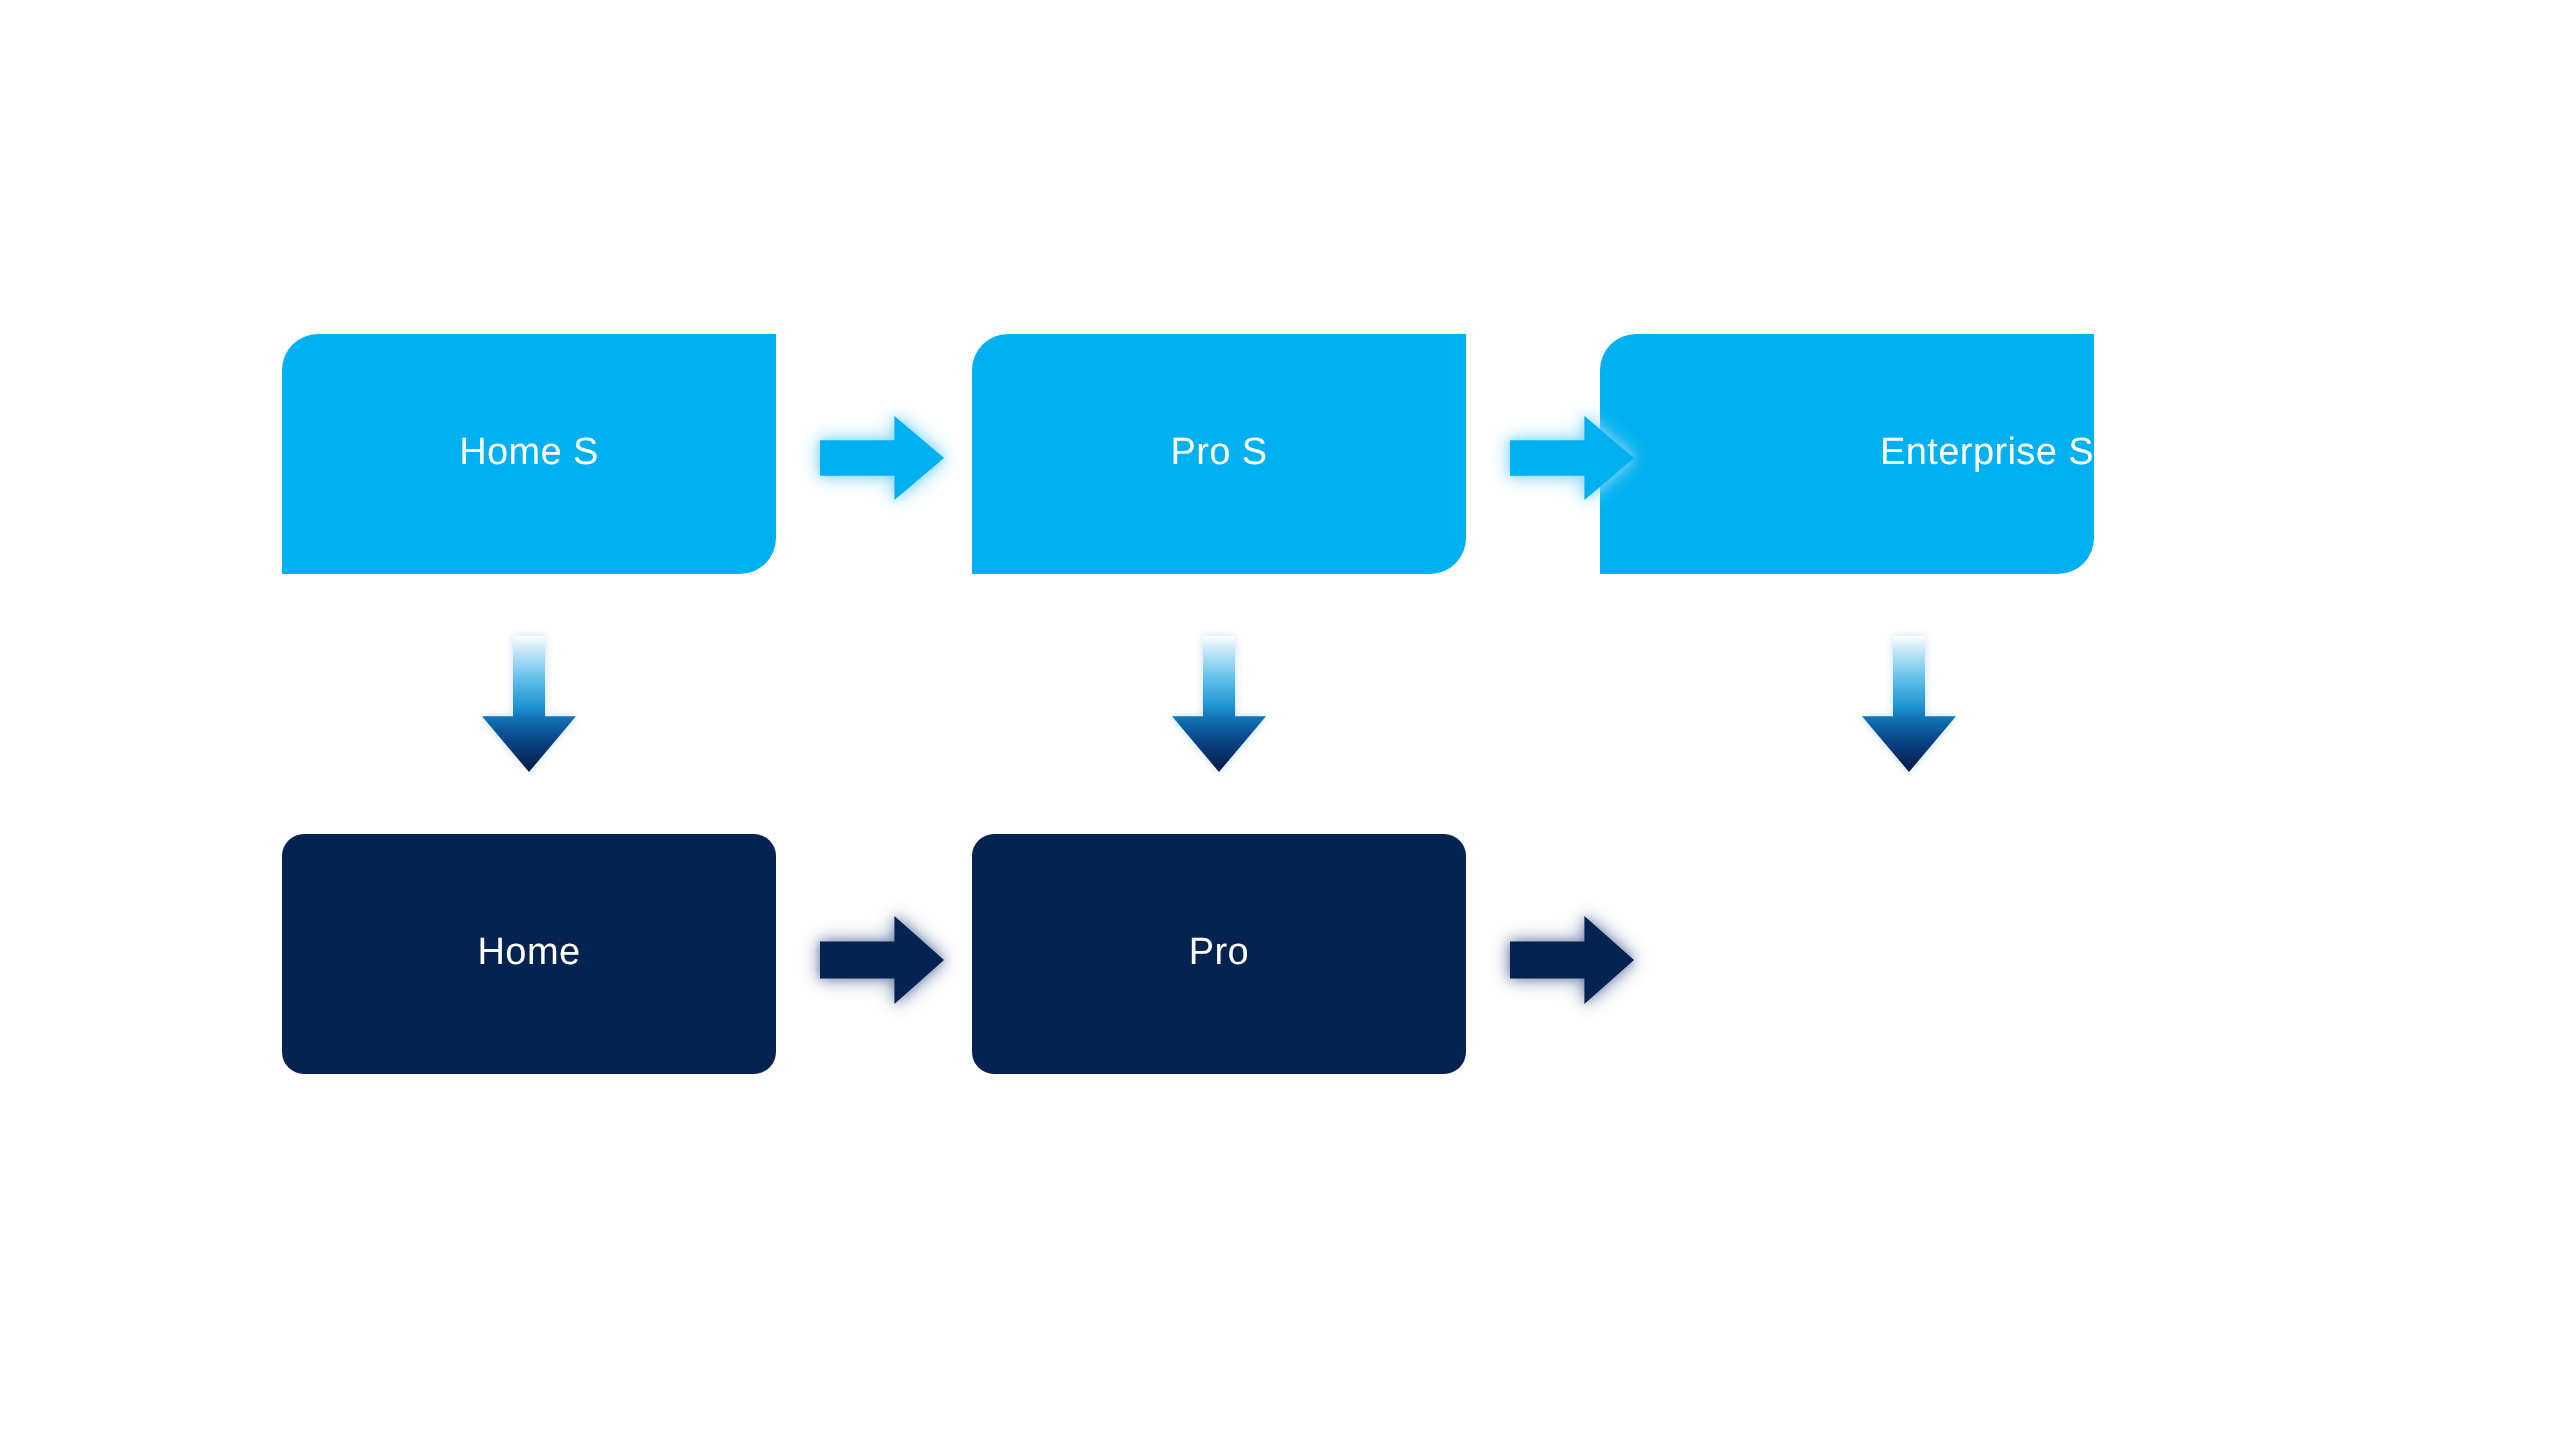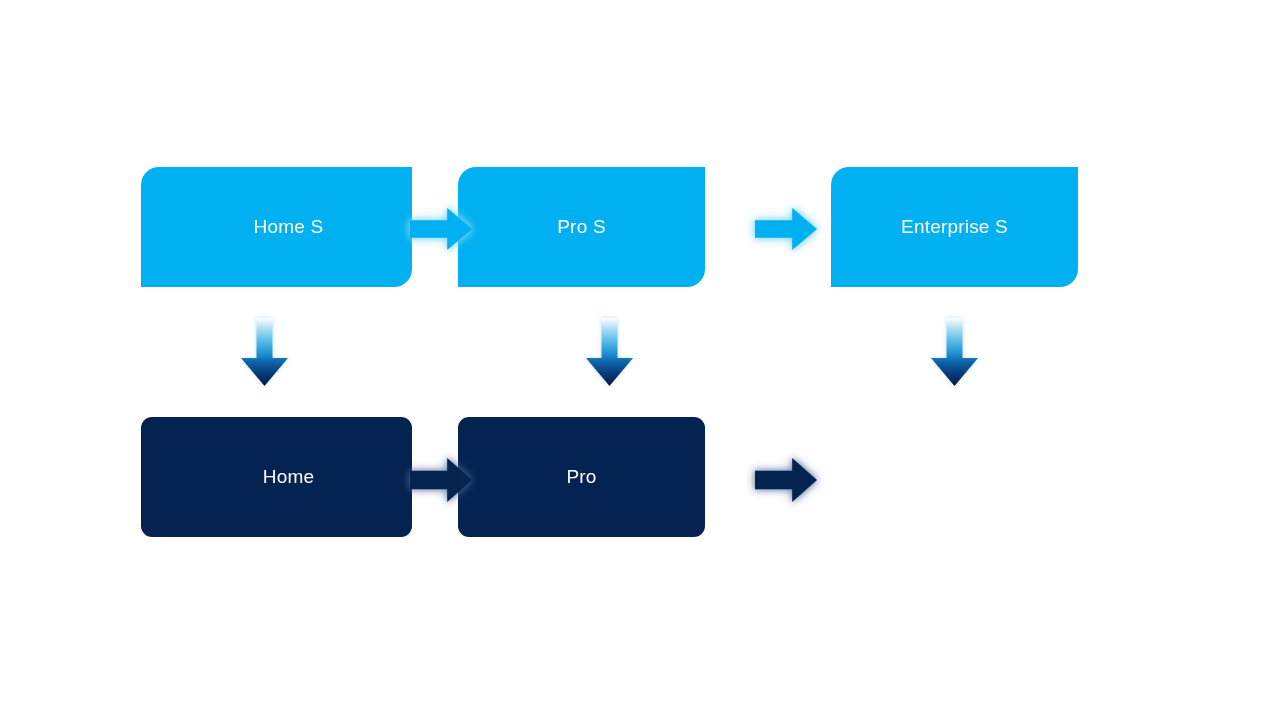--- a/index.html
+++ b/index.html
@@ -30,23 +30,23 @@
   }
   .box.top {
     background: var(--top-fill, #00B0F0);
     border-radius: 18px 0 18px 0;
     top: 167px;
   }
   .box.bottom {
     background: var(--bottom-fill, #052350);
     top: 417px;
   }
-  .c1 { left: 141px; padding-left: 24px; }
-  .c2 { left: 458px; }
-  .c3 { left: 831px; }
+  .c1 { left: 141px; }
+  .c2 { left: 486px; }
+  .c3 { left: 800px; justify-content: flex-end; }
 
   
   .harrow-wrap {
     position: absolute;
     width: 62px;
   }
   .harrow {
     width: 62px;
     height: 100%;
     clip-path: polygon(0% 29%, 60% 29%, 60% 0%, 100% 50%, 60% 100%, 60% 71%, 0% 71%);

